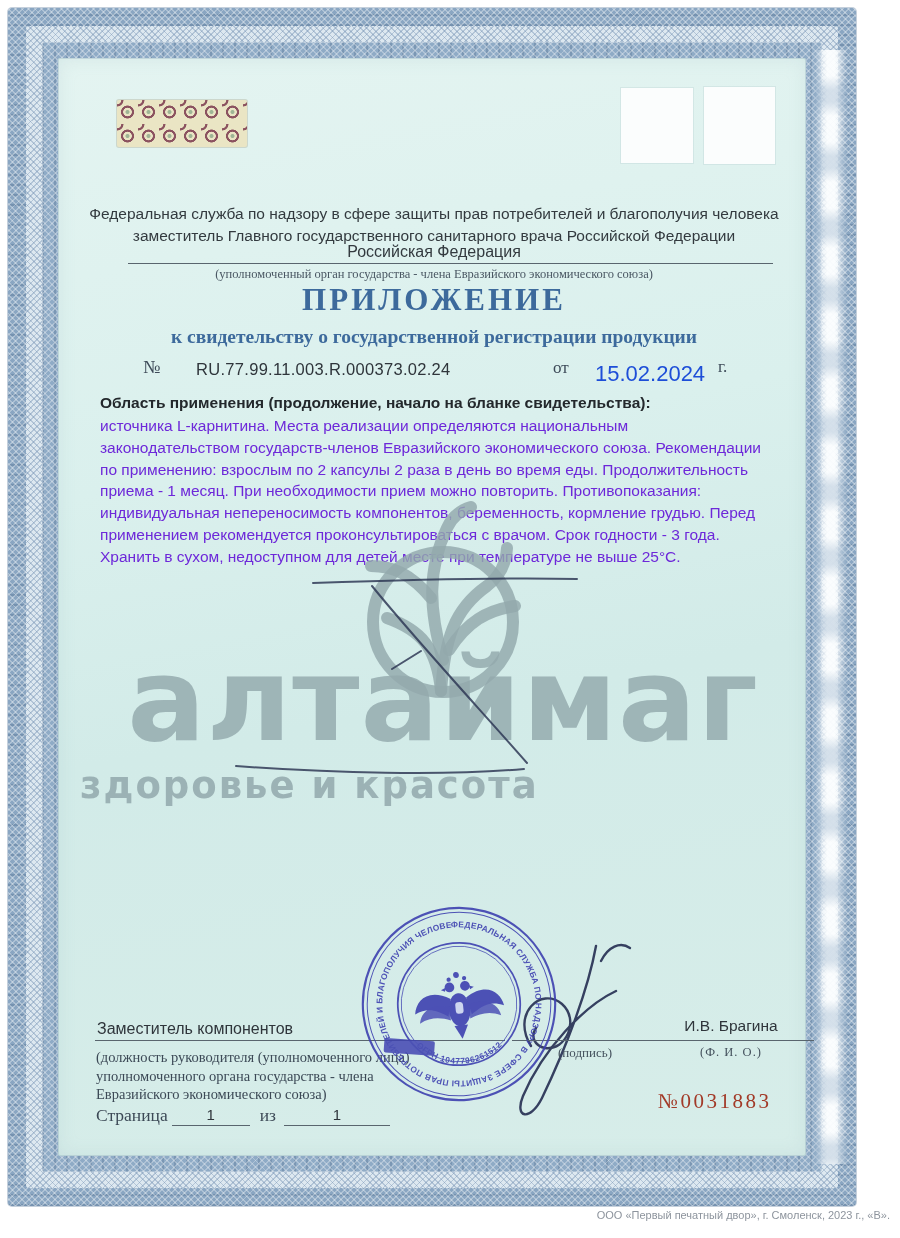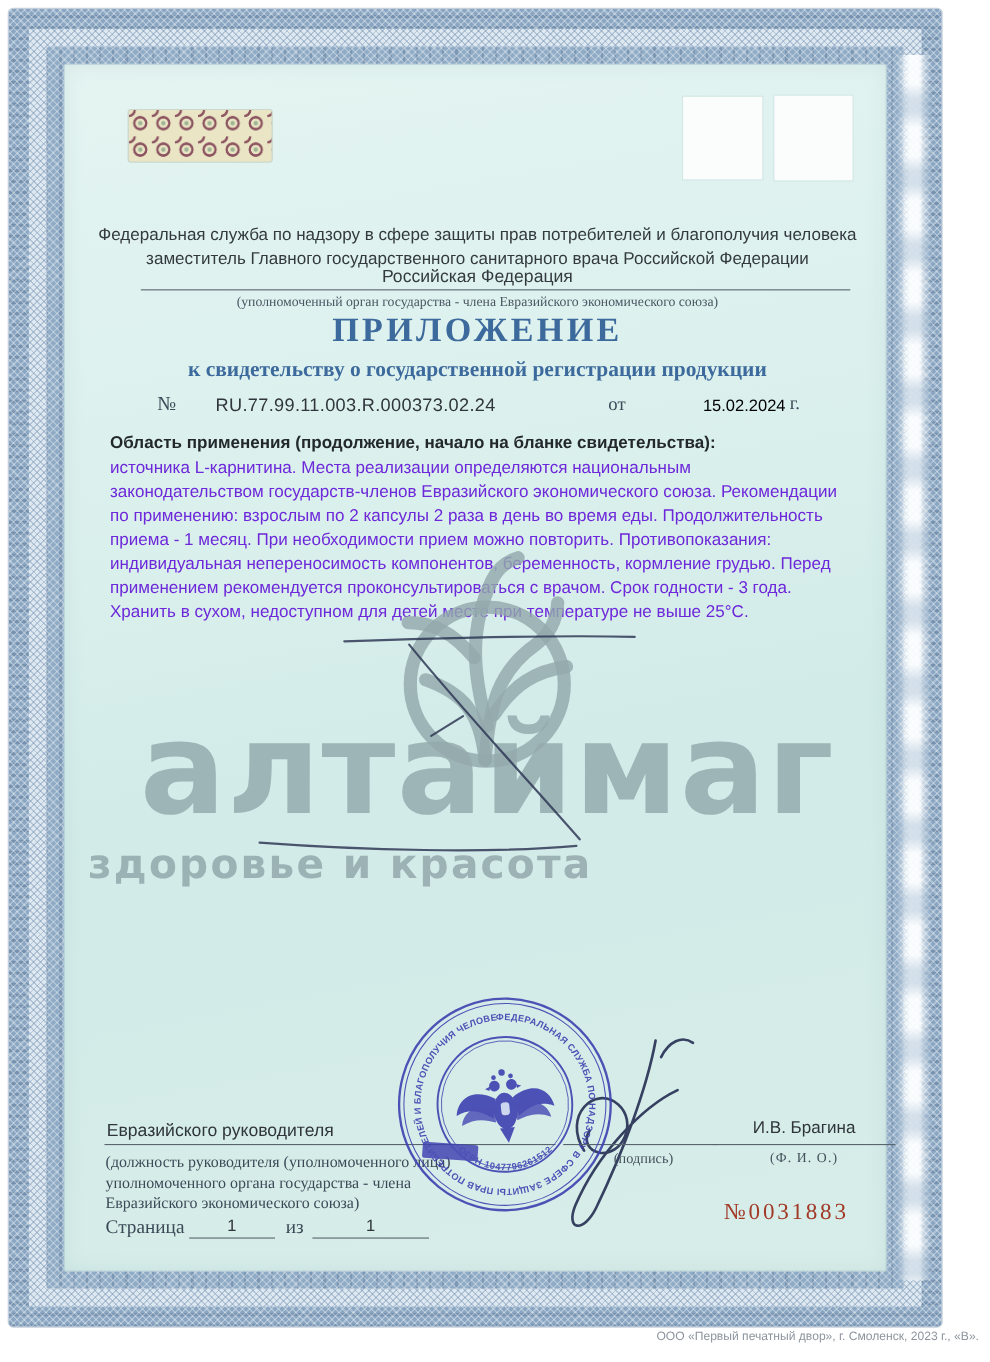--- a/index.html
+++ b/index.html
@@ -59,21 +59,21 @@
   .hr{border-bottom:1.4px solid #59656e;height:0;}
   .country-hr{left:128px;top:263px;width:645px;}
   .caption{top:267px;font-size:12.5px;color:#4a5763;}
   .doc-title{top:282px;margin:0;font-size:31px;font-weight:bold;letter-spacing:3px;color:#3d6a9c;
     font-family:"Liberation Serif",serif;}
   .doc-subtitle{top:326px;margin:0;font-size:19.5px;font-weight:bold;color:#3d6a9c;
     font-family:"Liberation Serif",serif;}
   .num-label{left:143px;top:357px;font-size:18px;color:#3d4a58;}
   .num-value{left:196px;top:360px;font-size:16.5px;color:#2f353b;letter-spacing:.3px;}
   .date-label{left:553px;top:358px;font-size:17px;color:#3d4a58;}
-  .date-value{left:595px;top:361px;font-size:15px;color:#000000;margin-left:44px;}
+  .date-value{left:595px;top:361px;font-size:22px;color:#1d4ed8;}
   .year-label{left:718px;top:357px;font-size:17px;color:#3d4a58;}
   .scope-heading{left:100px;top:394px;width:680px;font-size:15.5px;font-weight:bold;color:#23282c;}
   .scope-para{left:100px;top:415px;width:672px;font-size:15.5px;line-height:21.8px;color:#6d28d9;}
   
   .wm{color:rgba(146,168,172,.82);}
   .logo{left:335px;top:498px;width:220px;height:215px;}
   .brand{left:80px;top:642px;width:726px;text-align:center;font-size:116px;font-weight:bold;
     letter-spacing:1px;font-family:"DejaVu Sans",sans-serif;line-height:1;}
   .tagline{left:80px;top:764px;width:726px;text-align:left;font-size:37px;letter-spacing:2px;
     font-family:"DejaVu Sans",sans-serif;font-weight:bold;color:rgba(146,168,172,.85);}
@@ -156,21 +156,21 @@
         <path d="M 236,766 C 330,773 445,776 524,769"></path>
         <path d="M 392,669 L 421,651"></path>
       </g>
       <g fill="none" stroke="#252e52" stroke-width="2.4" stroke-linecap="round" opacity=".9">
         <path d="M 596,946 C 588,990 566,1048 542,1098 C 530,1122 514,1118 523,1096 C 543,1049 584,1006 616,991"></path>
         <path d="M 531,1046 C 511,1014 541,986 562,1004 C 580,1020 566,1051 545,1048 C 535,1046 530,1037 536,1028"></path>
         <path d="M 601,961 C 608,947 620,941 630,948"></path>
       </g>
     </svg>
 
-    <span class="abs pos-label">Евразийского  руководителя</span>
+    <span class="abs pos-label">Заместитель  компонентов</span>
     <div class="abs hr pos-hr"></div>
     <div class="abs hr sig-hr"></div>
     <div class="abs serif sig-caption">(подпись)</div>
     <div class="abs name-value">И.В. Брагина</div>
     <div class="abs hr name-hr"></div>
     <div class="abs serif name-caption">(Ф. И. О.)</div>
     <div class="abs serif pos-caption">(должность руководителя (уполномоченного лица) уполномоченного органа государства - члена Евразийского экономического союза)</div>
 
     <svg class="abs stamp" viewBox="-105 -105 210 210">
       <g transform="rotate(-6)">

